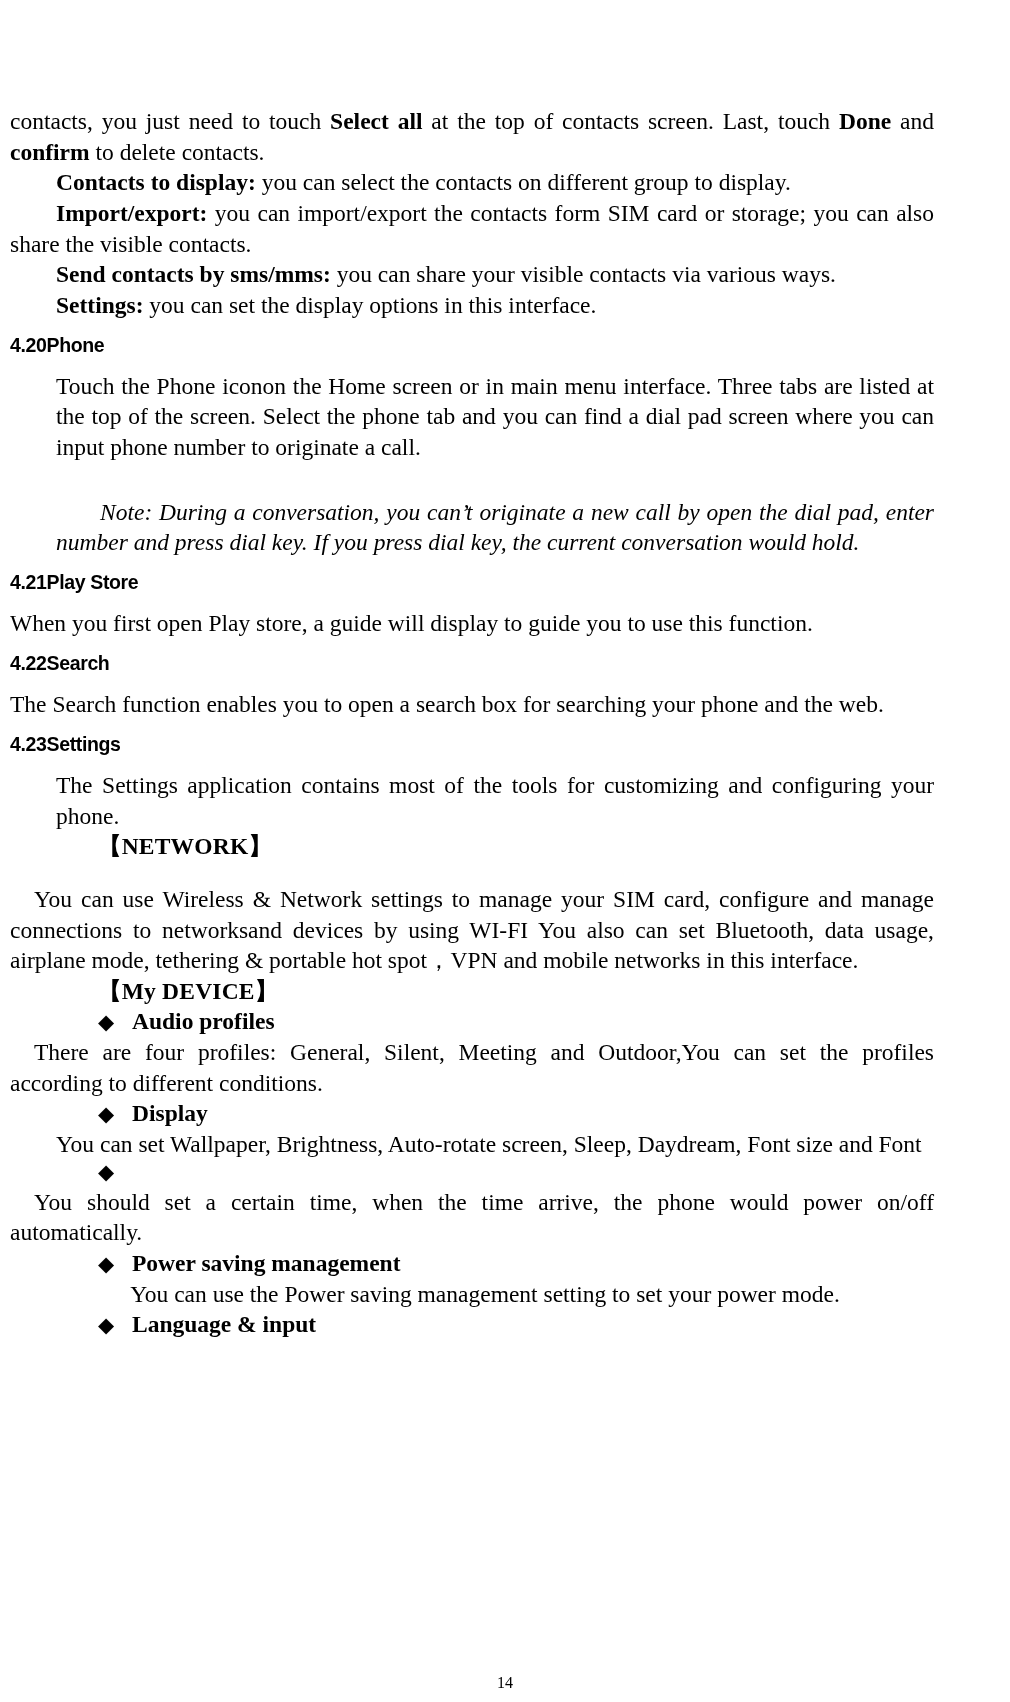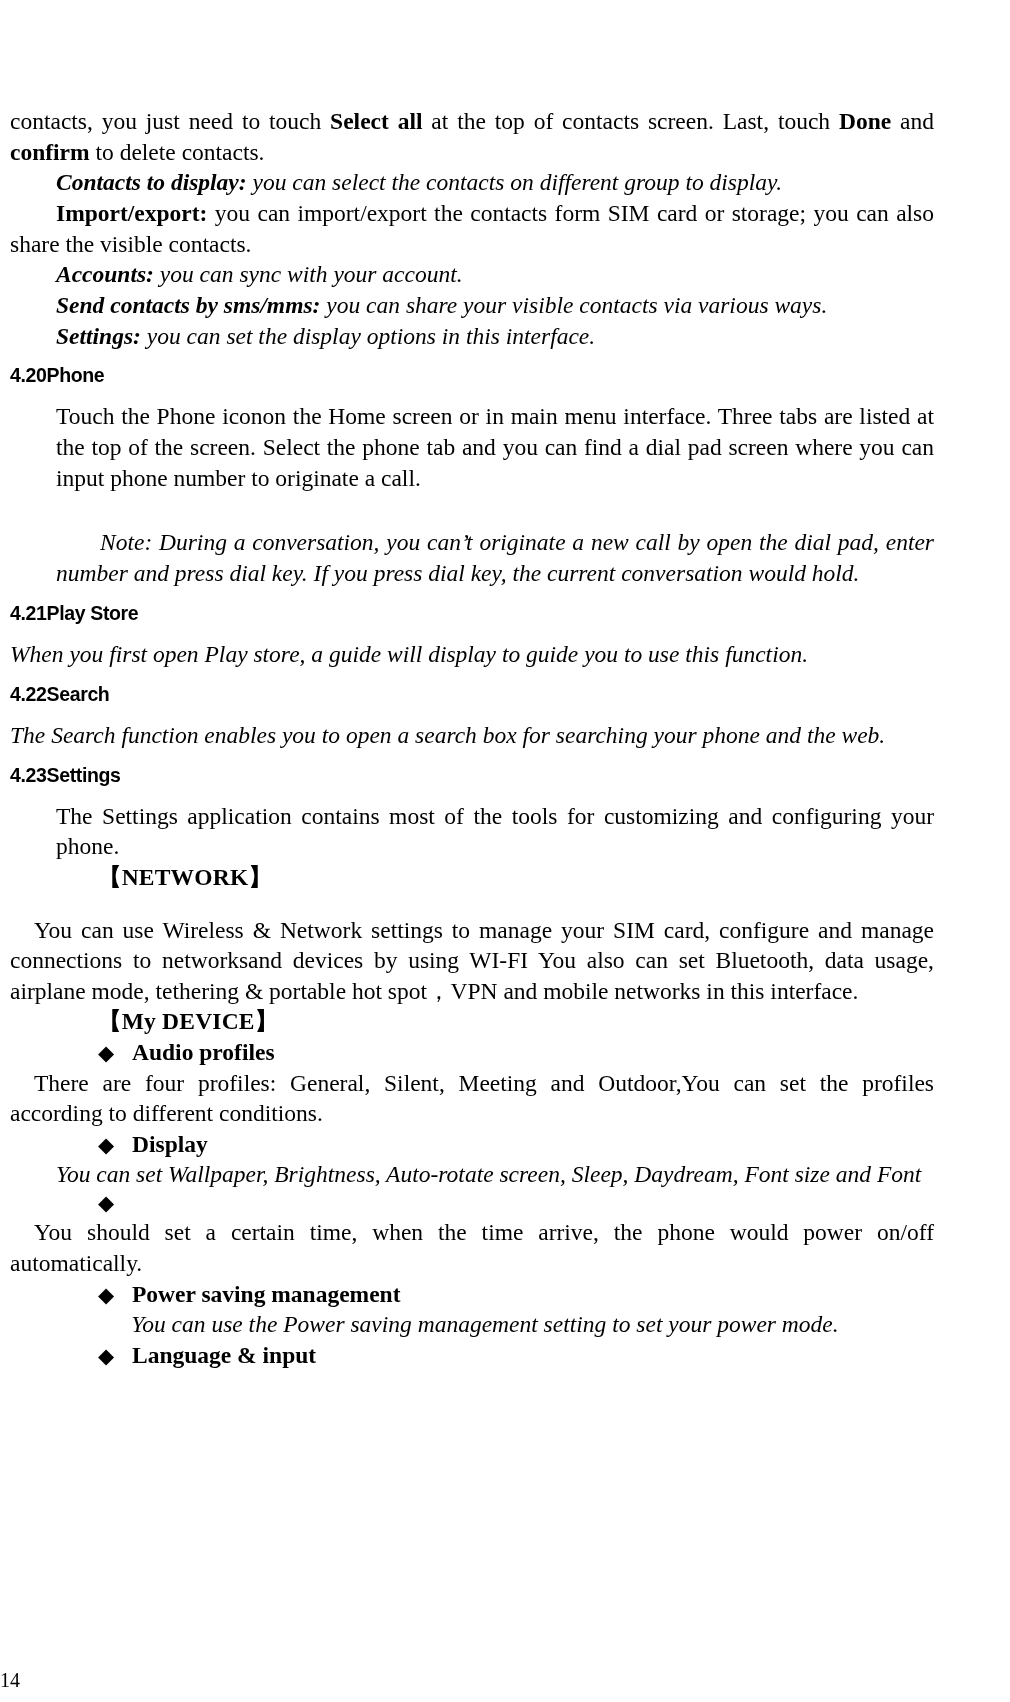--- a/index.html
+++ b/index.html
@@ -32,21 +32,20 @@
     font-size: 23.5px;
     line-height: 1.305;
     text-align: justify;
     text-justify: inter-word;
   }
   p.flush {
     text-indent: 0;
   }
   .nojust {
     text-align: left;
-    font-style: italic;
   }
   .indent-run {
     margin-left: 46px;
     text-indent: 0;
   }
   .indent-para {
     text-indent: 46px;
   }
   .indent-block {
     margin-left: 46px;
@@ -110,37 +109,37 @@
     margin: 0 0 0 46px;
     text-indent: 44px;
   }
 
   
   .folio {
     position: absolute;
     left: 0;
     right: 0;
     bottom: 28px;
-    font-size: 20px;
+    text-align: center;
+    font-size: 16px;
     font-family: "Liberation Serif", "DejaVu Serif", serif;
   }
 </style>
 </head>
 <body>
 
 <div class="page">
   <div class="content">
 
     <p class="flush"><span>contacts, you just need to touch </span><b>Select all</b><span> at the top of contacts screen. Last, touch </span><b>Done</b><span> and </span><b>confirm</b><span> to delete contacts.</span></p>
 
     <p class="indent-run nojust"><b>Contacts to display:</b><span> you can select the contacts on different group to display.</span></p>
 
     <p class="indent-para"><b>Import/export:</b><span> you can import/export the contacts form SIM card or storage; you can also share the visible contacts.</span></p>
 
-    <p class="indent-run nojust"><b>Accounts:</b><span> you can sync with your account.</span></p>
 
     <p class="indent-run nojust"><b>Send contacts by sms/mms:</b><span> you can share your visible contacts via various ways.</span></p>
 
     <p class="indent-run nojust"><b>Settings:</b><span> you can set the display options in this interface.</span></p>
 
     <div class="h-num">4.20Phone</div>
     <div class="gap-sm"></div>
     <p class="indent-block">Touch the Phone iconon the Home screen or in main menu interface. Three tabs are listed at the top of the screen. Select the phone tab and you can find a dial pad screen where you can input phone number to originate a call.</p>
     <div class="gap-lg"></div>
     <p class="note">Note: During a conversation, you can’t originate a new call by open the dial pad, enter number and press dial key. If you press dial key, the current conversation would hold.</p>

